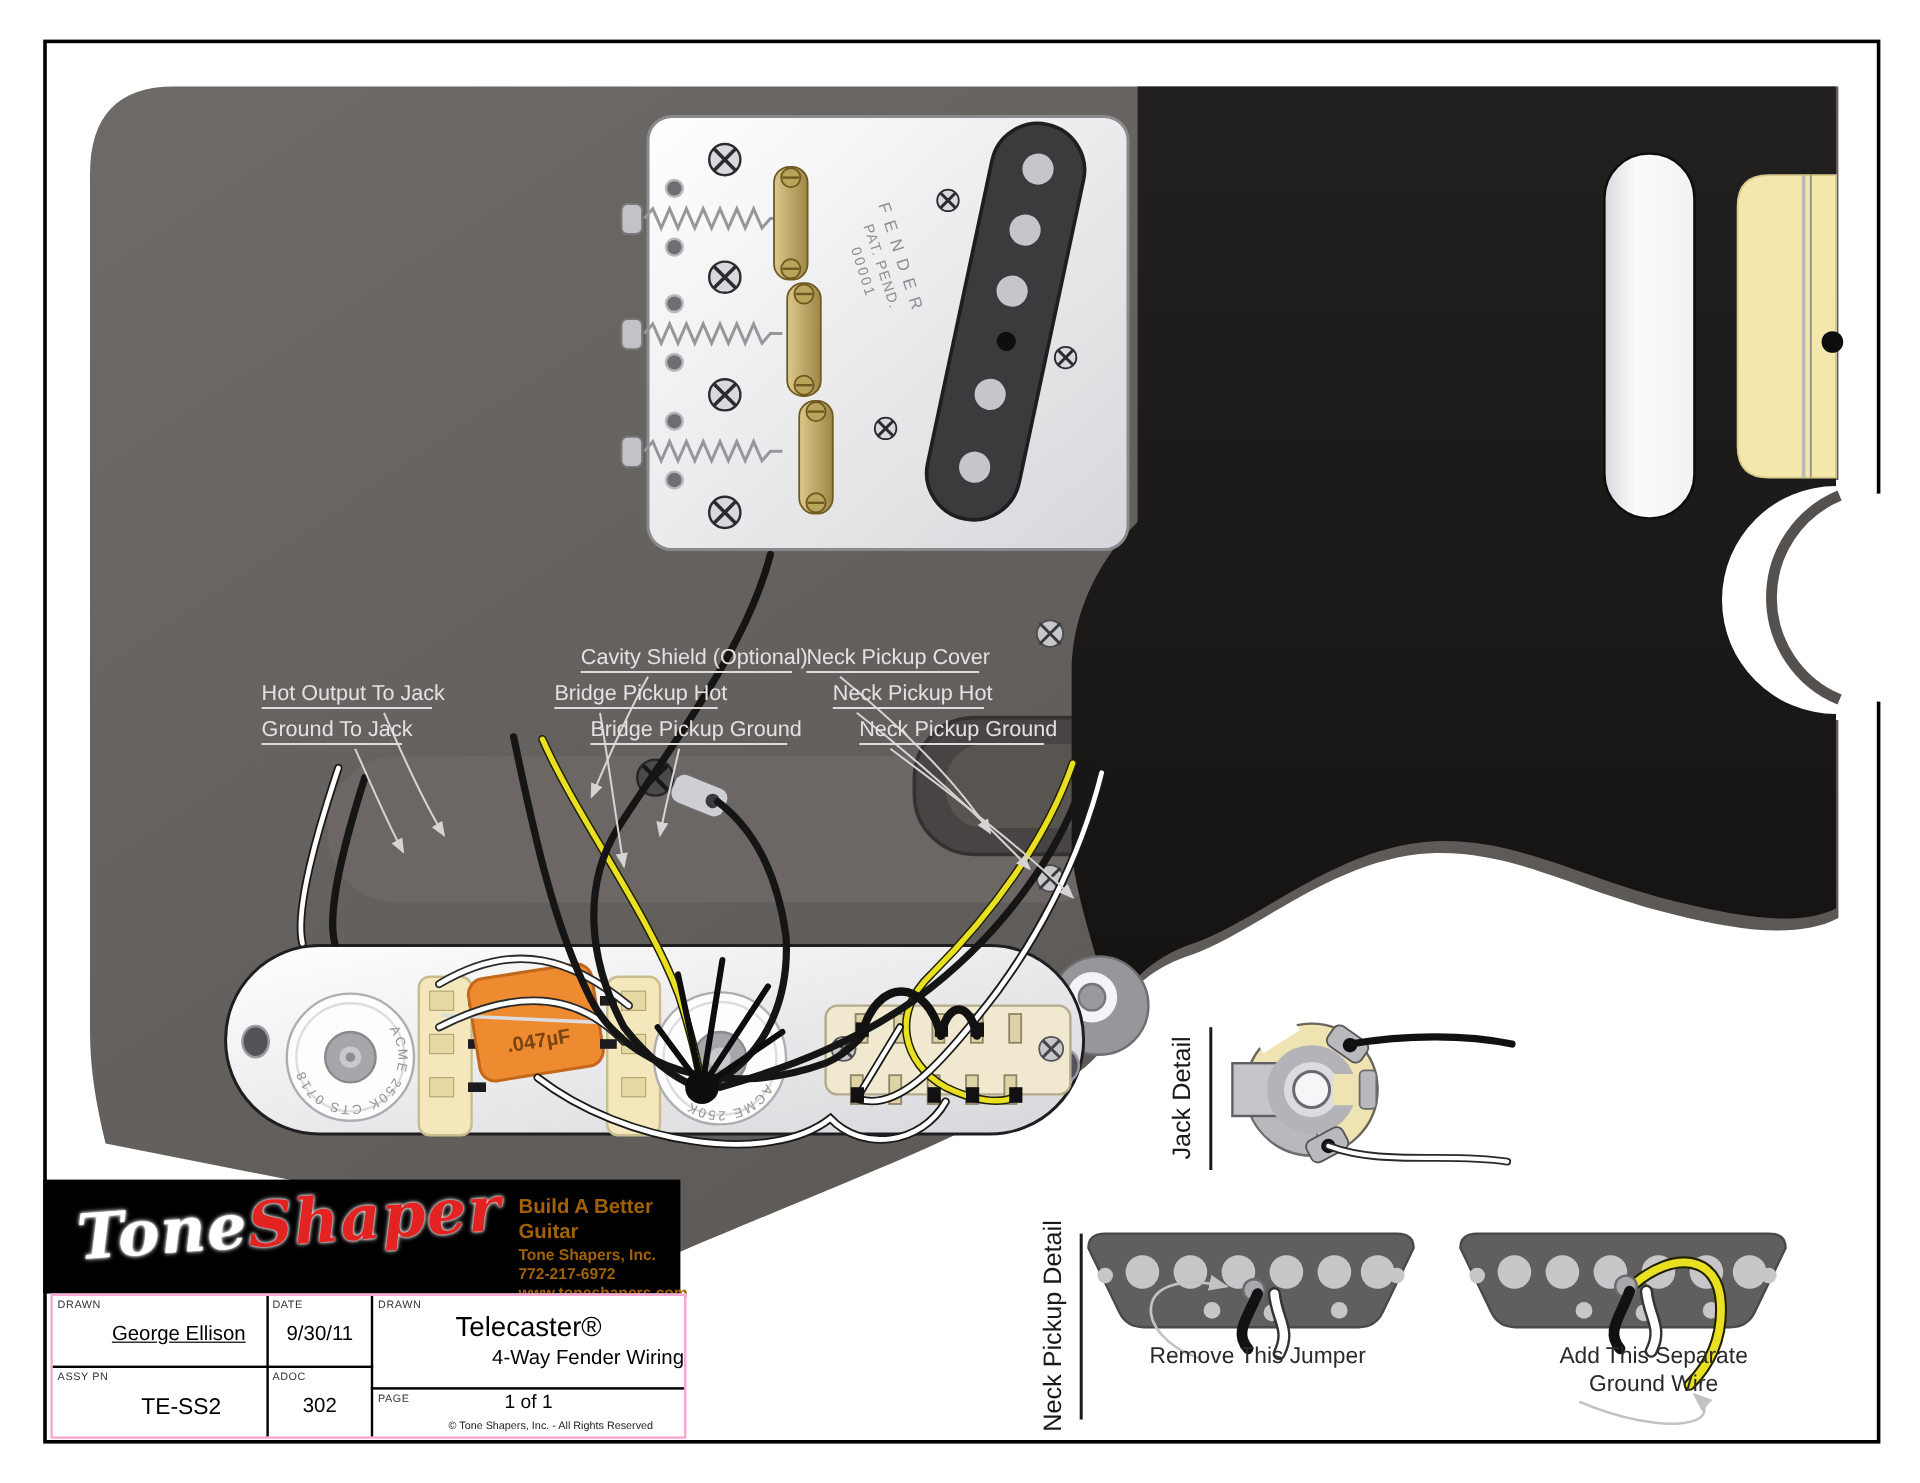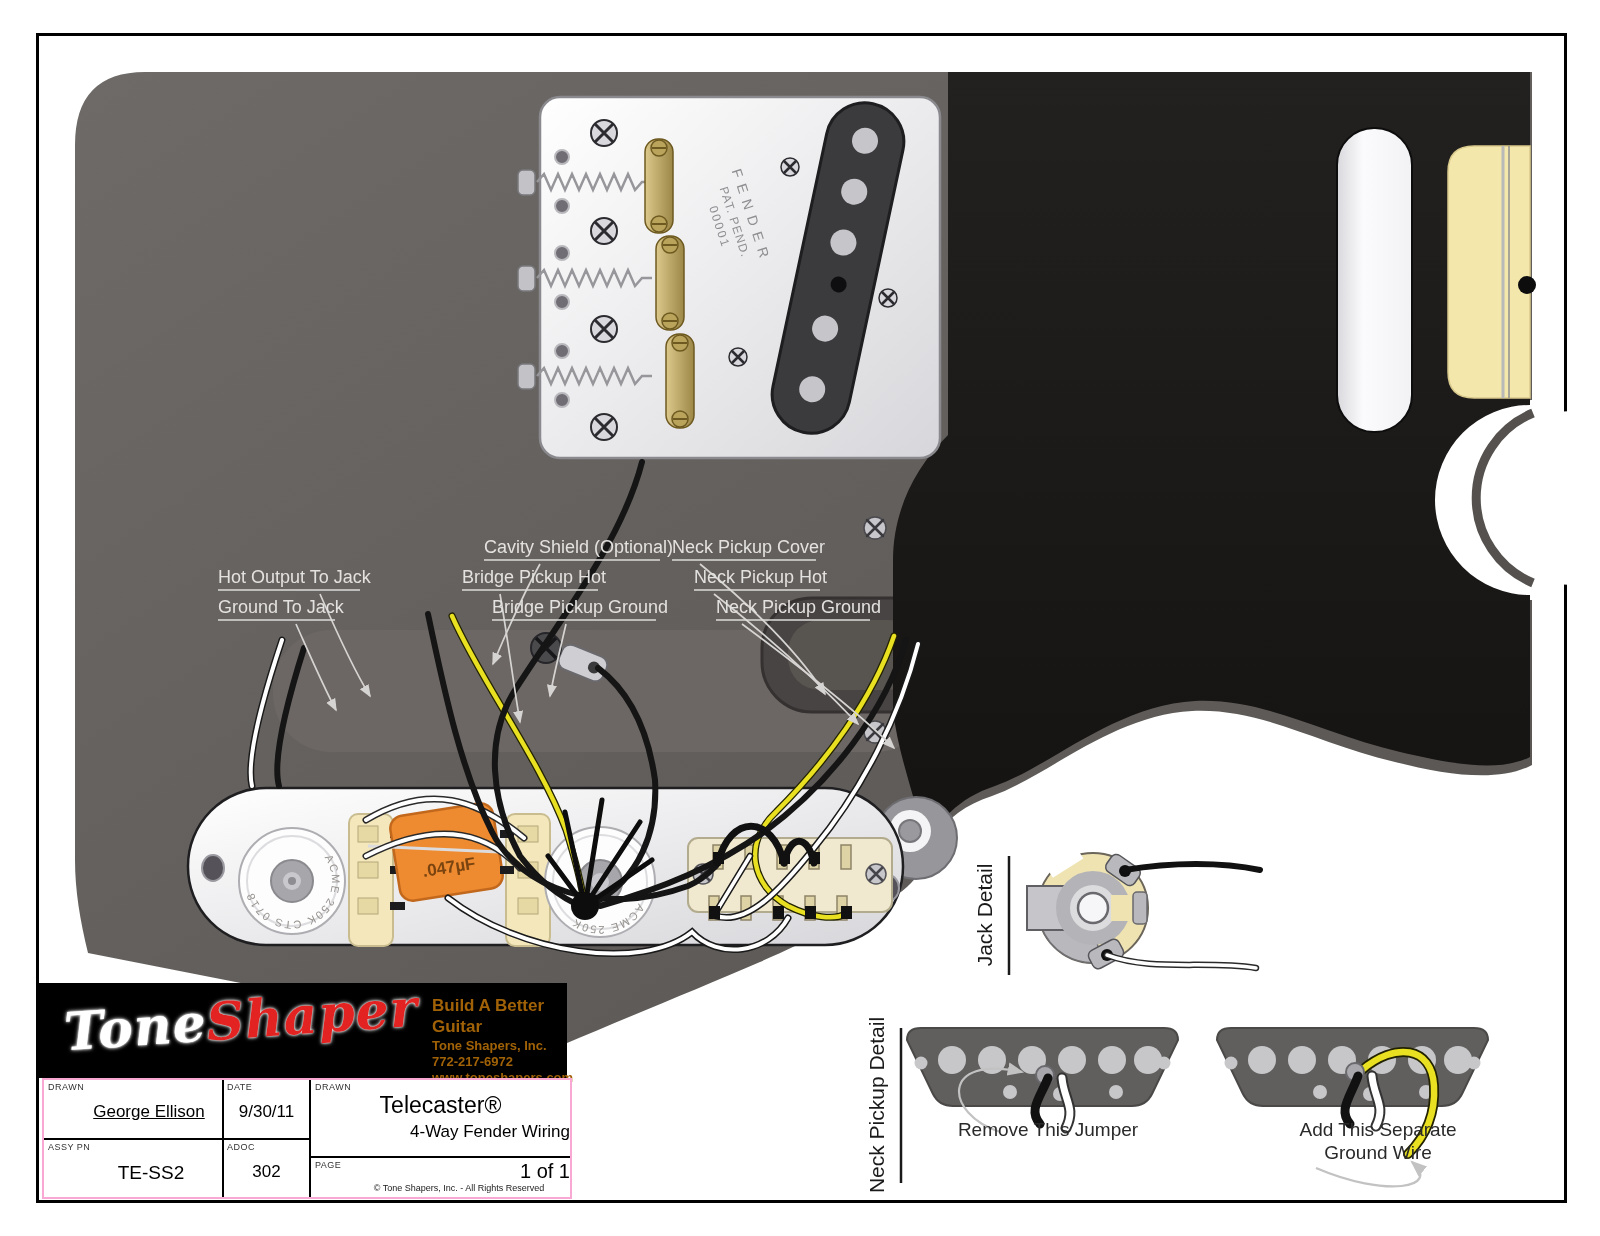--- a/index.html
+++ b/index.html
@@ -487,17 +487,17 @@
     <div class="cellVal" id="ttl" style="left:267px;top:12px;width:259px;">Telecaster®</div>
     <div class="cellVal" id="subttl" style="left:267px;top:42px;width:259px;text-align:right;">4-Way Fender Wiring</div>
 
     <div class="cellLabel" style="left:4px;top:62px;">ASSY PN</div>
     <div class="cellVal" style="left:0;top:82px;width:214px;font-size:19px;">TE-SS2</div>
 
     <div class="cellLabel" style="left:183px;top:62px;">ADOC</div>
     <div class="cellVal" style="left:180px;top:82px;width:85px;">302</div>
 
     <div class="cellLabel" style="left:271px;top:80px;">PAGE</div>
-    <div class="cellVal" style="left:267px;top:80px;width:259px;font-size:20px;text-align:right;">1 of 1</div>
+    <div class="cellVal" style="left:267px;top:80px;width:259px;font-size:16px;">1 of 1</div>
     <div class="cellVal" id="copyr" style="left:267px;top:103px;width:296px;">© Tone Shapers, Inc.  - All Rights Reserved</div>
   </div>
 
 </div>
 
 </body></html>

